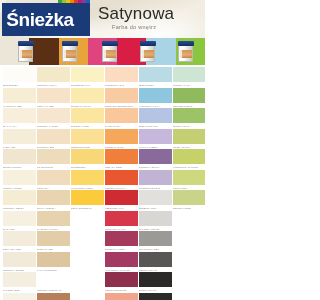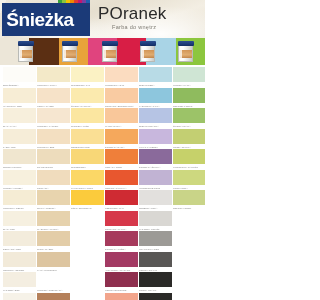--- a/index.html
+++ b/index.html
@@ -80,21 +80,21 @@
         <i style="background: rgb(226, 59, 46);"></i>
         <i style="background: rgb(194, 24, 110);"></i>
         <i style="background: rgb(122, 63, 160);"></i>
         <i style="background: rgb(27, 95, 176);"></i>
       </div>
 
     <div class="logo-box">
       <div class="logo-text">Śnieżka</div>
     </div>
 
-    <div class="prod-title">POranek</div>
+    <div class="prod-title">Satynowa</div>
     <div class="prod-sub">Farba do wnętrz</div>
   </div>
 
   <div class="canstrip">
       <div class="panel" style="left: 0px; width: 29.2857px; background: rgb(236, 230, 216);"></div>
       <div class="panel" style="left: 29.2857px; width: 29.2857px; background: rgb(91, 47, 19);"></div>
       <div class="panel" style="left: 58.5714px; width: 29.2857px; background: rgb(232, 163, 58);"></div>
       <div class="panel" style="left: 87.8571px; width: 29.2857px; background: rgb(224, 68, 126);"></div>
       <div class="panel" style="left: 117.143px; width: 29.2857px; background: rgb(216, 30, 69);"></div>
       <div class="panel" style="left: 146.429px; width: 29.2857px; background: rgb(169, 212, 230);"></div>

